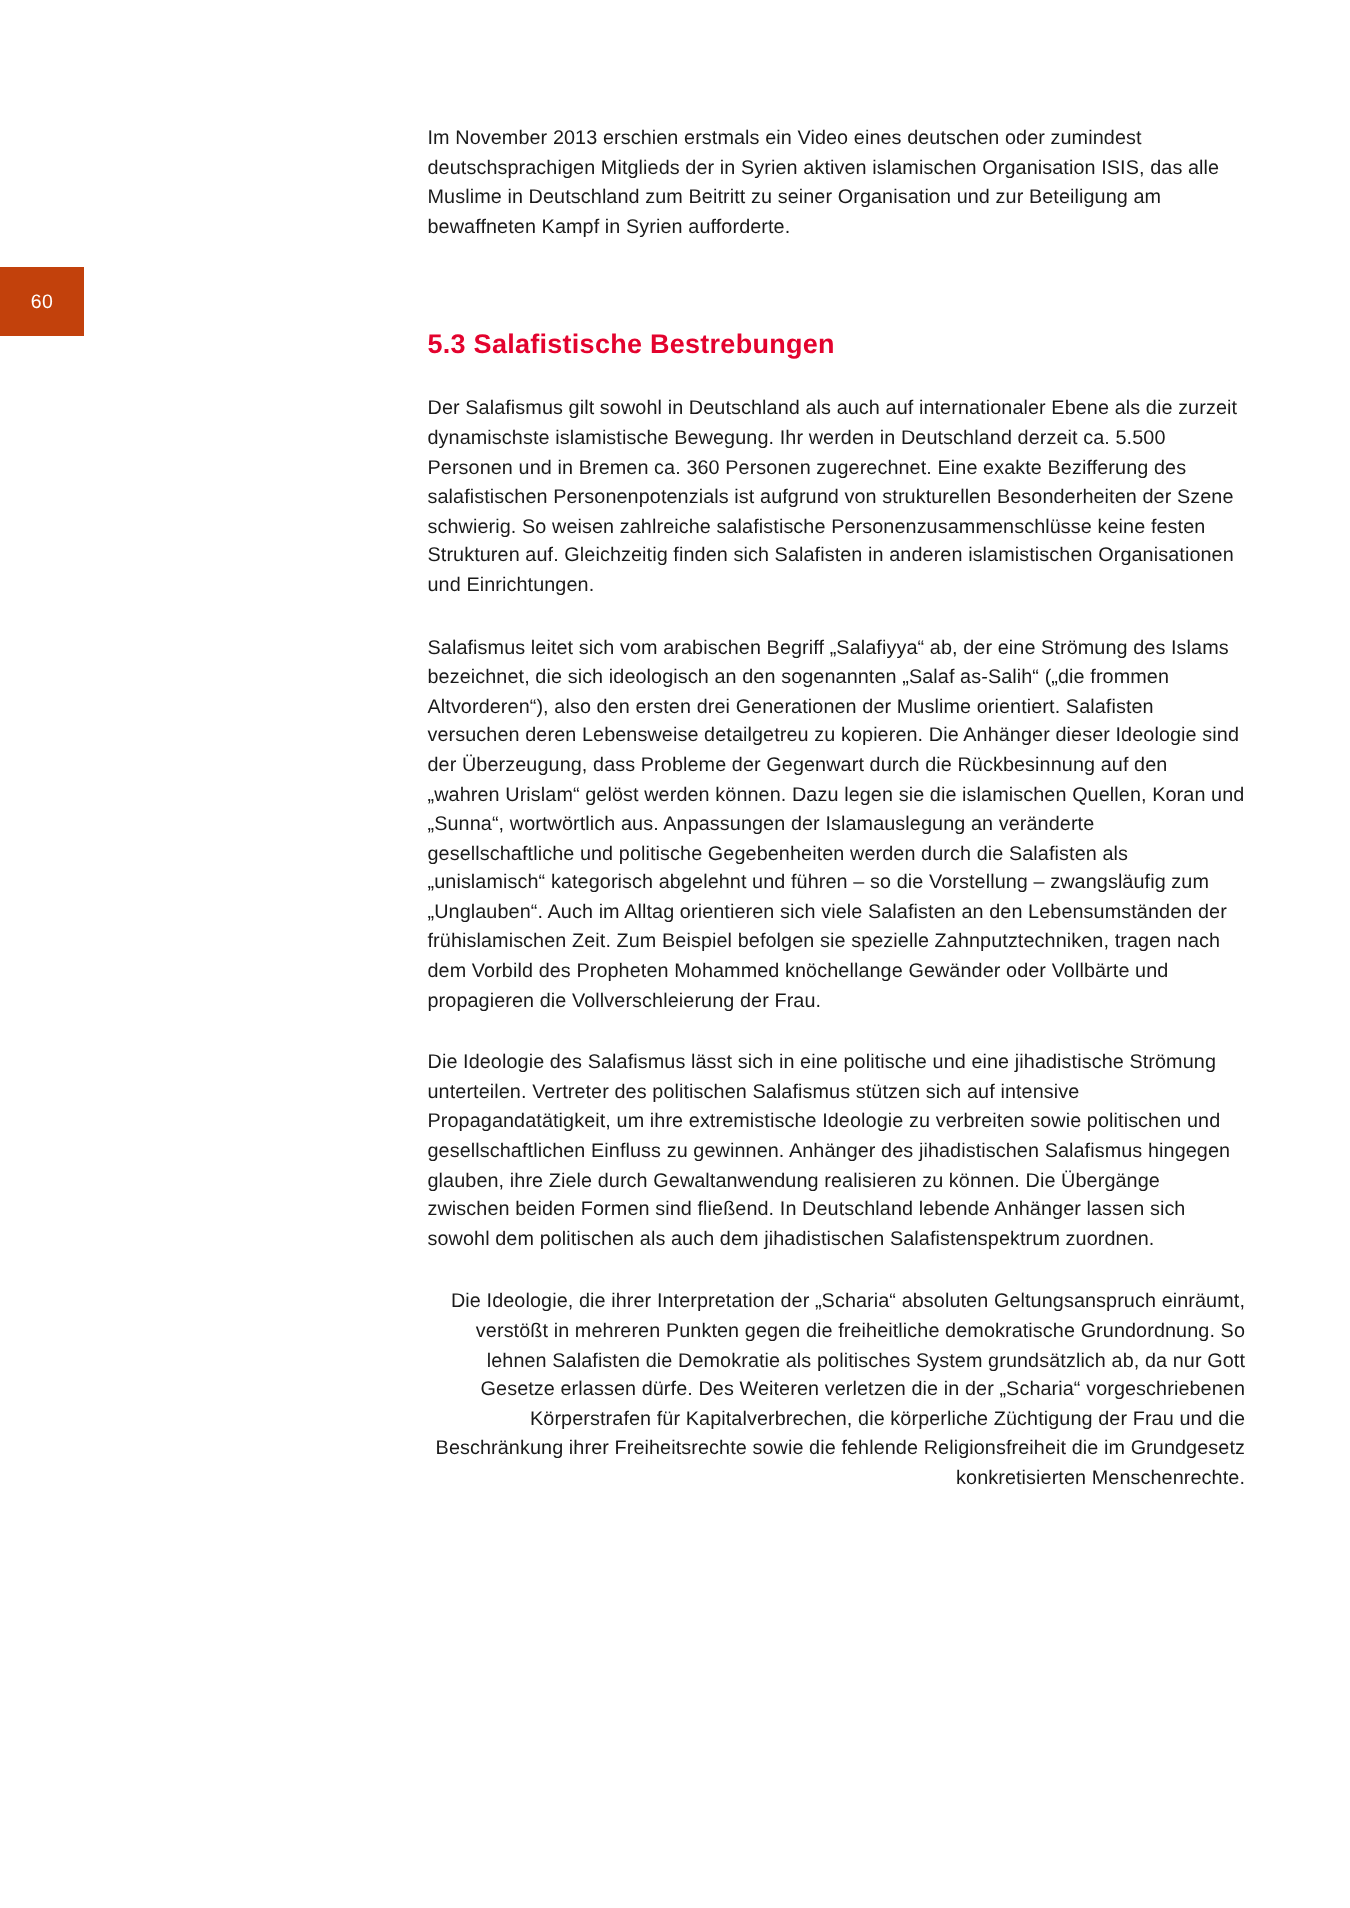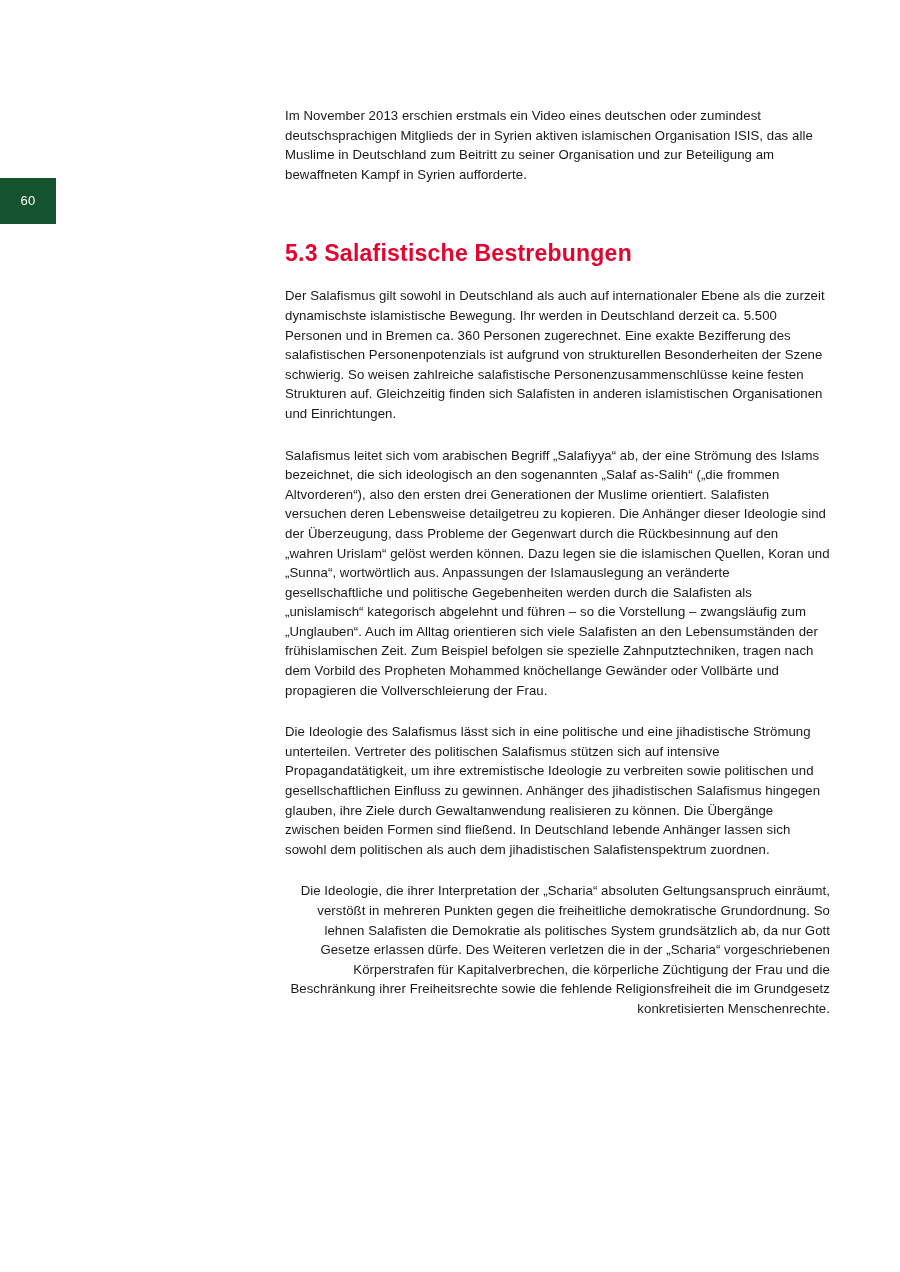--- a/index.html
+++ b/index.html
@@ -18,48 +18,47 @@
     position: relative;
     width: 900px;
     height: 1272px;
   }
   .page-number-tab {
     position: absolute;
     left: 0;
     top: 178px;
     width: 56px;
     height: 46px;
-    background: #14532d;
+    background: #c2410c;
     color: #ffffff;
     font-size: 13px;
     line-height: 46px;
     text-align: center;
     letter-spacing: 0.2px;
   }
   .content {
     position: absolute;
     left: 285px;
     top: 82px;
     width: 545px;
-    margin-top: 24px;
   }
   p.body-text {
     margin: 0 0 22px 0;
     font-size: 13.2px;
     line-height: 19.6px;
     color: #1a1a1a;
     text-align: left;
     letter-spacing: 0.005em;
   }
   p.body-text.first {
     margin-bottom: 58px;
   }
   h2.section-heading {
     margin: 0 0 22px 0;
-    font-size: 23px;
+    font-size: 18px;
     line-height: 22px;
     font-weight: bold;
     color: #e3032e;
     letter-spacing: 0.01em;
   }
   p.body-text:last-child {
     margin-bottom: 0;
     text-align: right;
   }
 </style>

